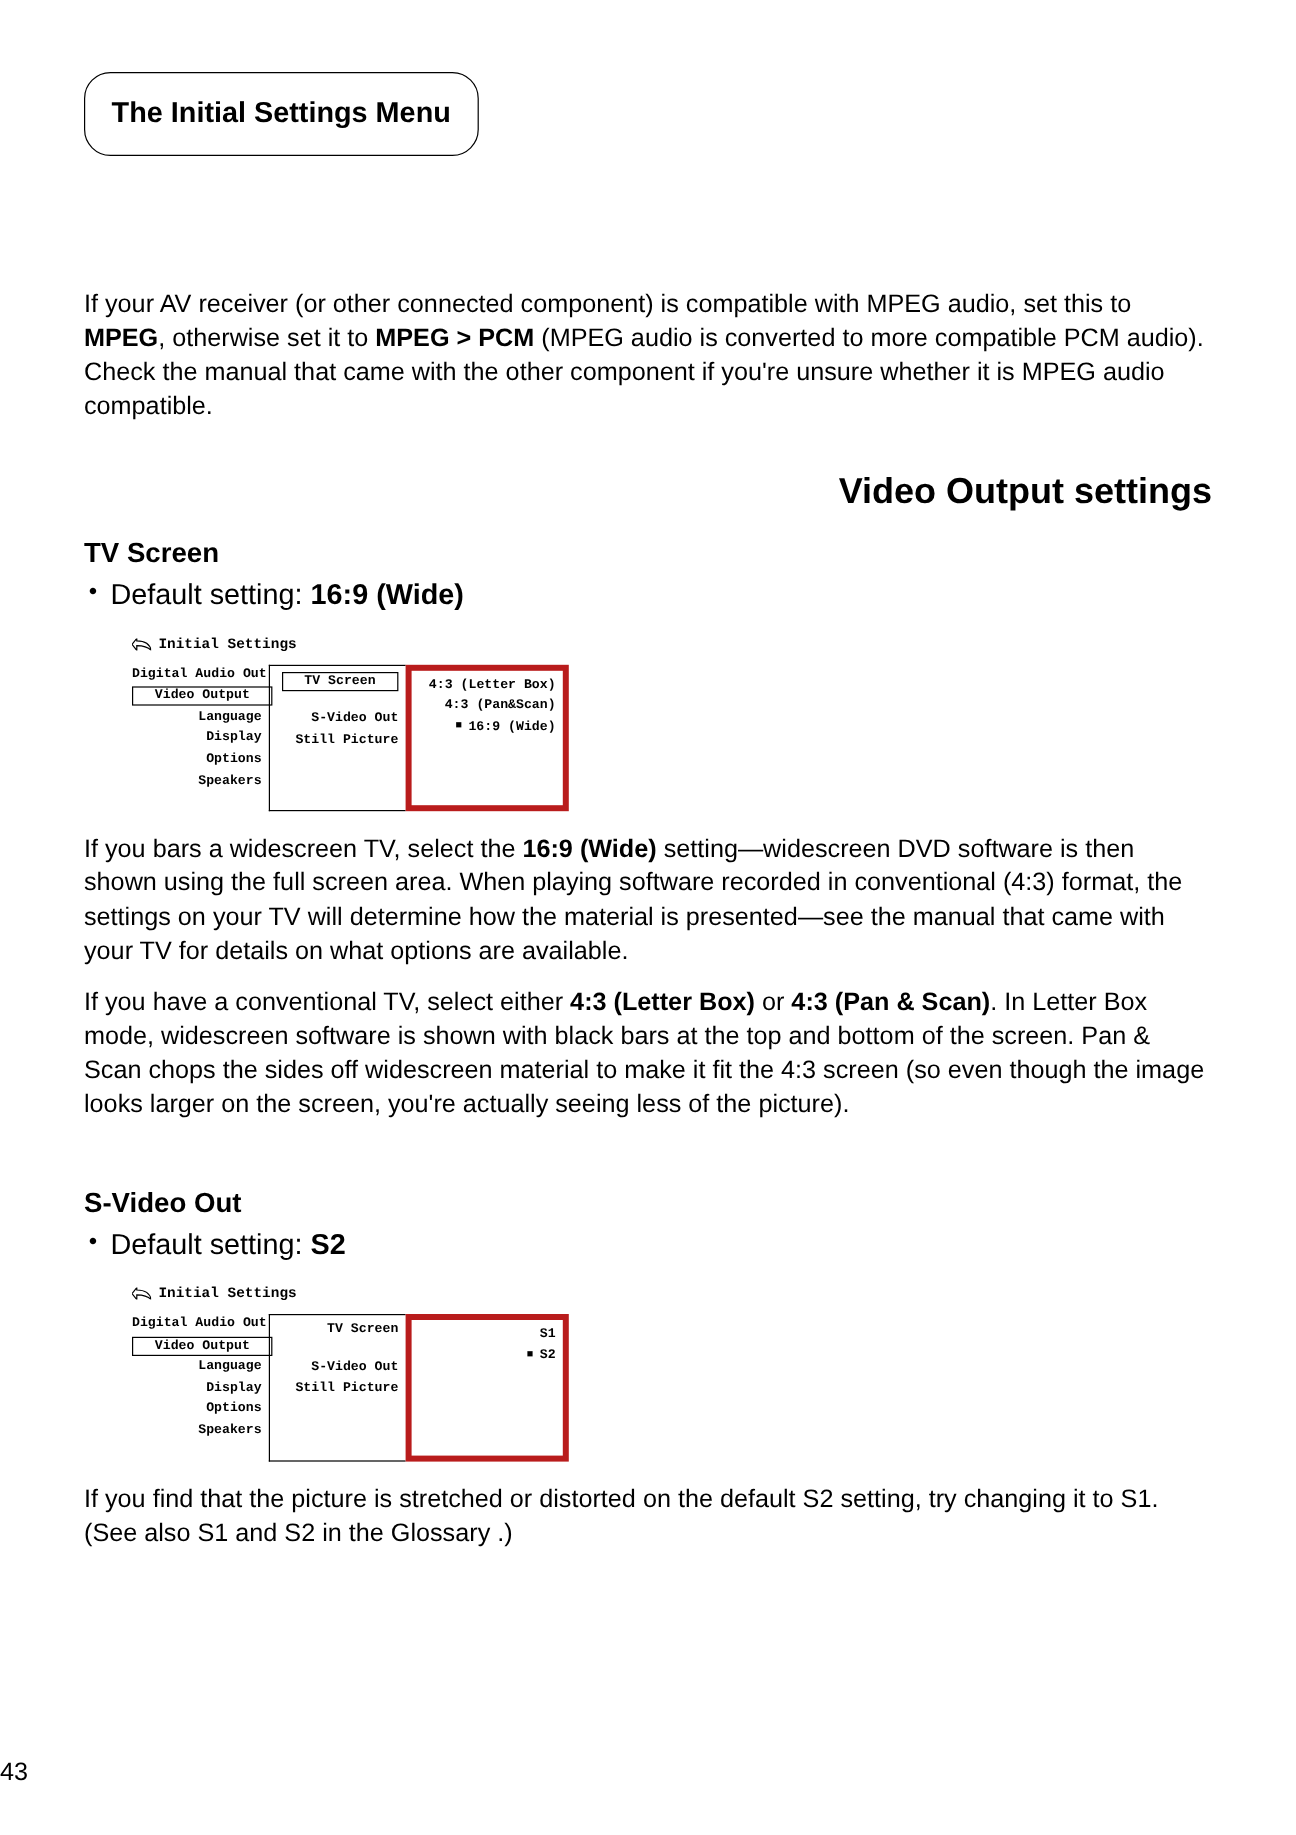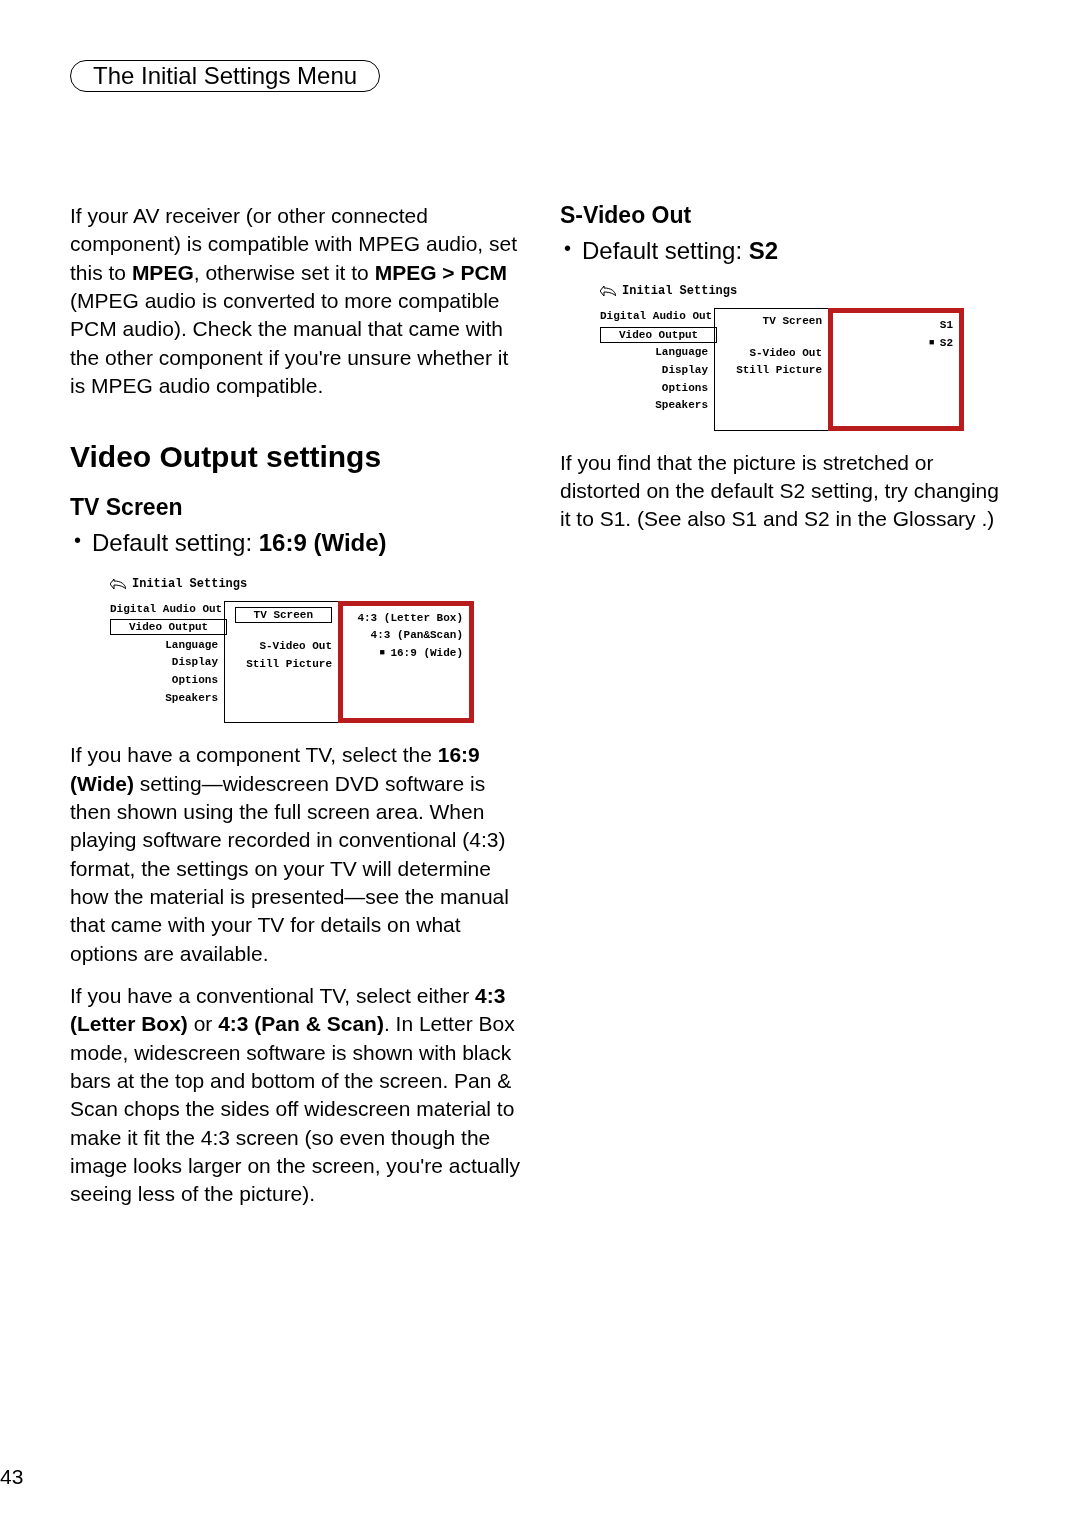--- a/index.html
+++ b/index.html
@@ -9,28 +9,29 @@
     height: 1529px;
     background: #fff;
     color: #000;
     padding: 60px 70px 40px 70px;
     position: relative;
   }
   .tab-header {
     display: inline-block;
     border: 1.5px solid #000;
     border-radius: 22px;
-    padding: 1px 22px;
+    padding: 20px 22px;
     font-size: 24px;
-    font-weight: normal;
+    font-weight: bold;
     margin-bottom: 110px;
   }
   .columns {
     display: flex;
     gap: 40px;
+    flex-direction: column;
   }
   .col {
     flex: 1;
     min-width: 0;
   }
   p.body {
     font-size: 21px;
     line-height: 1.35;
     margin-bottom: 14px;
   }
@@ -38,20 +39,21 @@
     font-style: italic;
     font-size: 21px;
     line-height: 1.3;
     margin-bottom: 14px;
   }
   h2.section {
     font-size: 30px;
     font-weight: bold;
     margin-top: 40px;
     margin-bottom: 20px;
+    text-align: right;
   }
   h3.subsection {
     font-size: 23px;
     font-weight: bold;
     margin-bottom: 6px;
   }
   ul.bullet {
     list-style: none;
     padding-left: 22px;
     margin-bottom: 14px;
@@ -177,21 +179,21 @@
         </div>
         <div class="settings-right">
           <div class="li-item">4:3 (Letter Box)</div>
           <div class="li-item">4:3 (Pan&amp;Scan)</div>
           <div class="li-item li-sel">16:9 (Wide)</div>
         </div>
       </div>
     </div>
 
     <p class="body">
-      <span>If you have a component TV, select the </span><span class="bold">16:9 (Wide)</span><span> setting—widescreen DVD software is then shown using the full screen area. When playing software recorded in conventional (4:3) format, the settings on your TV will determine how the material is presented—see the manual that came with your TV for details on what options are available.</span>
+      <span>If you bars a widescreen TV, select the </span><span class="bold">16:9 (Wide)</span><span> setting—widescreen DVD software is then shown using the full screen area. When playing software recorded in conventional (4:3) format, the settings on your TV will determine how the material is presented—see the manual that came with your TV for details on what options are available.</span>
     </p>
 
     <p class="body">
       <span>If you have a conventional TV, select either </span><span class="bold">4:3 (Letter Box)</span><span> or </span><span class="bold">4:3 (Pan &amp; Scan)</span><span>. In Letter Box mode, widescreen software is shown with black bars at the top and bottom of the screen. Pan &amp; Scan chops the sides off widescreen material to make it fit the 4:3 screen (so even though the image looks larger on the screen, you're actually seeing less of the picture).</span>
     </p>
   </div>
 
   <div class="col">
     <h3 class="subsection">S-Video Out</h3>
     <ul class="bullet">

